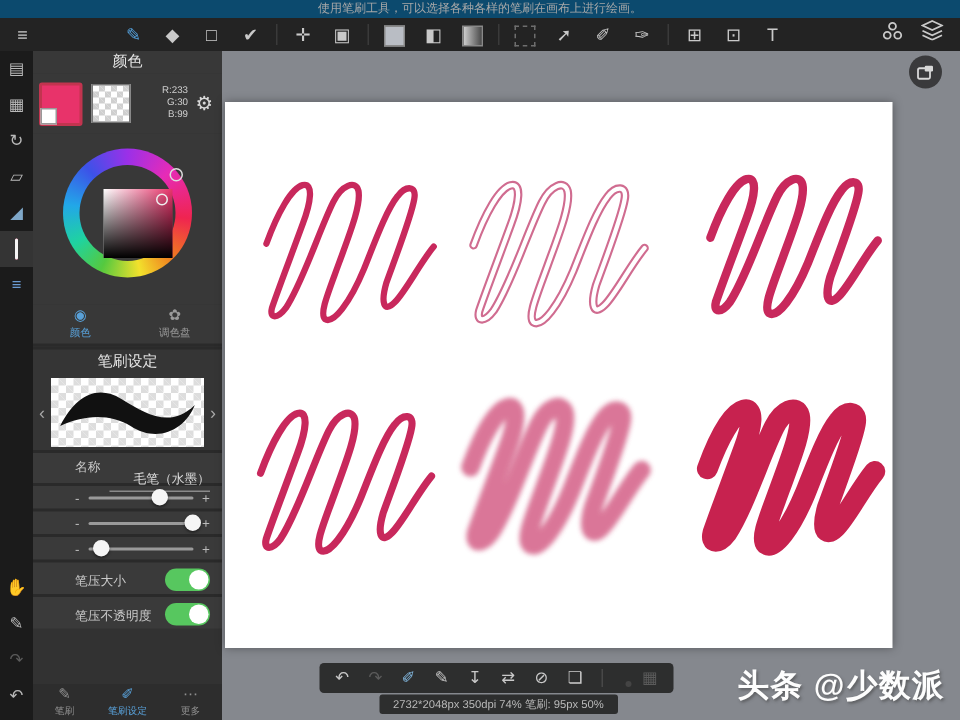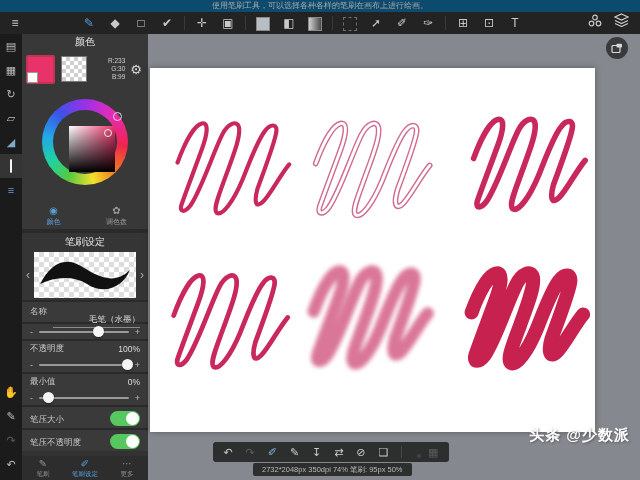--- a/index.html
+++ b/index.html
@@ -60,21 +60,21 @@
   .ptab .pi{display:block;font-size:10px;line-height:12px;}
   .ptab.on{color:#58a0d8;}
   .bhead{height:17px;line-height:17px;text-align:center;font-size:10px;color:#e4e4e4;
          background:#353535;border-top:2px solid #2a2a2a;}
   .preview{height:50px;position:relative;background:#353535;display:flex;align-items:center;}
   .parrow{width:12px;text-align:center;color:#aaa;font-size:12px;}
   .pbox{flex:1;height:46px;background:#fff;
      background-image:linear-gradient(45deg,#ddd 25%,transparent 25%,transparent 75%,#ddd 75%),
                       linear-gradient(45deg,#ddd 25%,transparent 25%,transparent 75%,#ddd 75%);
      background-size:10px 10px;background-position:0 0,5px 5px;}
-  .rowg{border-top:2px solid #2a2a2a;background:#3a3a3a;}
+  .rowg{border-top:2px solid #2a2a2a;background:#3a3a3a;padding-left:20px;}
   .srow{display:flex;justify-content:space-between;align-items:center;
         padding:0 8px;height:16px;font-size:8.5px;color:#c9c9c9;}
   .srow .val{color:#dedede;}
   .nameval{flex:1;text-align:right;border-bottom:1px solid #8a8a8a;margin-left:6px;
            padding-bottom:1px;color:#dedede;margin-top:18px;}
   .sliderrow{display:flex;align-items:center;height:15px;padding:0 8px;color:#bbb;font-size:9px;}
   .track{flex:1;height:2px;background:#9a9a9a;border-radius:1px;margin:0 6px;position:relative;}
   .thumb{position:absolute;top:-4.5px;width:11px;height:11px;border-radius:50%;background:#f5f5f5;
          box-shadow:0 1px 2px rgba(0,0,0,.5);}
   .chev{color:#9a9a9a;margin-left:4px;}
@@ -100,21 +100,21 @@
             border-radius:3px;display:flex;align-items:center;justify-content:space-around;
             color:#c9c9c9;font-size:11px;padding:0 4px;}
   .btoolbar .bi{line-height:20px;}
   .bi.blue{color:#7fb2d8;}
   .imgicon{width:11px;height:11px;background:#e8e8e8;border-radius:2px;position:relative;}
   .imgicon:after{content:"";position:absolute;left:2px;top:2px;width:4px;height:4px;
                  border-radius:50%;background:#444;}
   .bsep{width:1px;height:12px;background:#484848;}
   .statusbar{position:absolute;left:253px;top:463px;height:13px;background:rgba(38,38,38,.92);
              border-radius:2px;color:#b9b9b9;font-size:7.5px;line-height:13px;padding:0 9px;}
-  .watermark{position:absolute;right:10px;top:426px;font-size:15px;font-weight:bold;color:#fdfdfd;
+  .watermark{position:absolute;right:10px;top:443px;font-size:21px;font-weight:bold;color:#fdfdfd;
              text-shadow:1px 1px 2px rgba(60,60,60,.55);letter-spacing:1px;}
 </style>
 </head>
 <body>
 
 <div class="hintbar">使用笔刷工具，可以选择各种各样的笔刷在画布上进行绘画。</div>
 
 <div class="toolbar">
   <span class="tb" style="margin-left:2px">≡</span>
   <span class="tb active" style="margin-left:48px">✎</span>
@@ -233,38 +233,30 @@
     <div class="sliderrow">
       <span>-</span>
       <span class="track">
           <span class="thumb" style="left:60%"></span>
         </span>
       <span>+</span>
     </div>
   </div>
 
   <div class="rowg">
-    <div class="srow">
-      <span>不透明度</span>
-      <span class="val">100%</span>
-    </div>
     <div class="sliderrow">
       <span>-</span>
       <span class="track">
           <span class="thumb" style="left:92%"></span>
         </span>
       <span>+</span>
     </div>
   </div>
 
   <div class="rowg">
-    <div class="srow">
-      <span>最小值</span>
-      <span class="val">0%</span>
-    </div>
     <div class="sliderrow">
       <span>-</span>
       <span class="track">
           <span class="thumb" style="left:4%"></span>
         </span>
       <span>+</span>
     </div>
   </div>
 
 

